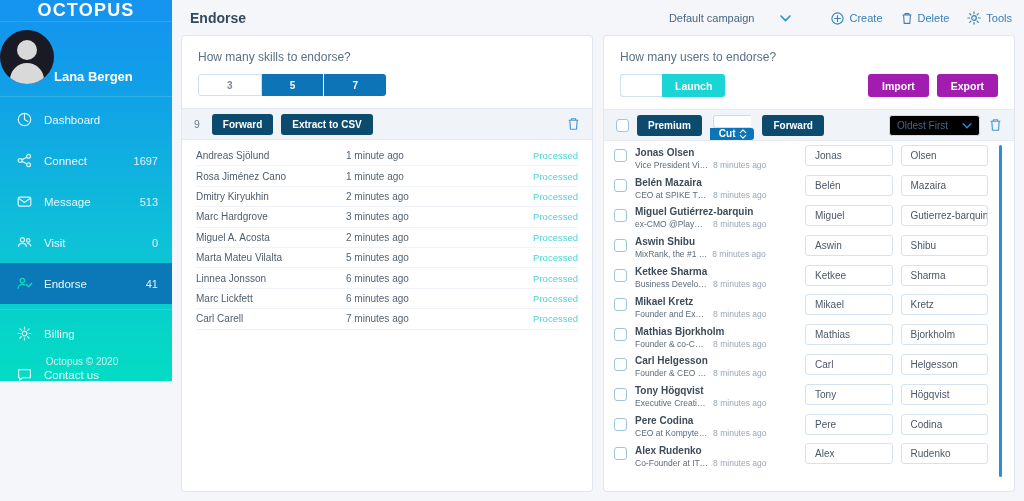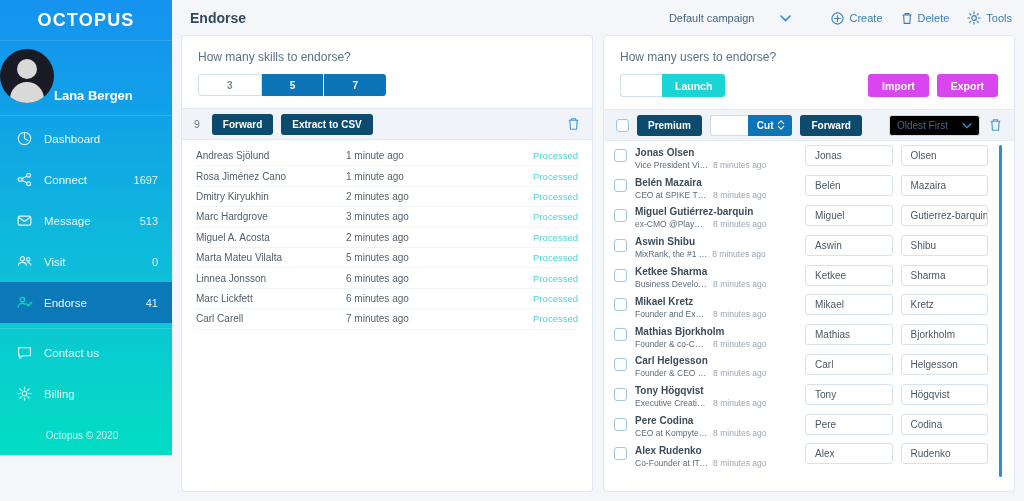--- a/index.html
+++ b/index.html
@@ -6,21 +6,21 @@
   html, body {
     width: 1024px; height: 501px;
     font-family: "Liberation Sans", sans-serif;
     background: #f4f6fa;
     overflow: hidden;
   }
   .app { display: flex; width: 1024px; height: 501px; }
 
   
   .sidebar {
-    width: 172px; height: 455px; flex: 0 0 172px;
+    width: 172px; height: 381px; flex: 0 0 172px;
     background: linear-gradient(180deg, #1593f0 0%, #119fe8 22%, #0ec0d8 62%, #06d5c8 88%, #03dcc4 100%);
     position: relative;
     display: flex; flex-direction: column;
   }
   .logo-wrap { height: 40px; display: flex; align-items: center; justify-content: center; }
   .logo {
     color: #fff; font-weight: bold; font-size: 18px;
     letter-spacing: 1.2px;
   }
   .profile {
@@ -110,36 +110,36 @@
     border-radius: 3px 0 0 3px; background: #fff; font-size: 11px;
     padding: 0 6px; color: #3d4f61; outline: none;
   }
   .launch-btn {
     height: 23px; padding: 0 13px; background: #1ad5d5; color: #fff;
     font-size: 10.5px; font-weight: bold; border: none; border-radius: 0 3px 3px 0;
     cursor: pointer;
   }
   .head-right { margin-left: auto; display: flex; gap: 8px; }
   .btn-blue {
-    height: 23px; padding: 0 14px; background: #d946ef; color: #fff;
+    height: 23px; padding: 0 14px; background: #a21caf; color: #fff;
     font-size: 10.5px; font-weight: bold; border: none; border-radius: 3px;
     cursor: pointer;
   }
 
   .toolbar {
     height: 32px; background: #f0f3f7; display: flex; align-items: center;
     padding: 0 12px; gap: 8px; border-top: 1px solid #e6ebf1; border-bottom: 1px solid #e6ebf1;
   }
   .count-badge { font-size: 10.5px; color: #6a7c8d; margin-right: 4px; }
   .tb-btn {
     height: 21px; padding: 0 11px; background: #0c4a6e; color: #fff;
     font-size: 10px; font-weight: bold; border: none; border-radius: 3px;
     cursor: pointer; display: flex; align-items: center;
   }
-  .cut-wrap { display: flex; align-items: center; height: 21px; }
+  .cut-wrap { display: flex; align-items: center; height: 21px; flex-direction: column; }
   .cut-input {
     width: 38px; height: 21px; border: 1px solid #cfdce8; border-right: none;
     border-radius: 3px 0 0 3px; font-size: 10px; padding: 0 4px; outline: none;
   }
   .cut-btn {
     height: 21px; padding: 0 7px 0 9px; background: #0d74b8; color: #fff;
     font-size: 10px; font-weight: bold; border-radius: 0 3px 3px 0;
     display: flex; align-items: center; gap: 4px; cursor: pointer;
   }
   .stepper { display: flex; flex-direction: column; line-height: 5px; font-size: 7px; }
@@ -262,34 +262,34 @@
               <path d="M9.6 8.8l1.9 2 3.2-3.5" stroke="#0ddfbe" stroke-width="1.4" fill="none" stroke-linecap="round" stroke-linejoin="round"></path>
             </svg>
           </span>
           <span class="nav-label">Endorse</span>
           <span class="nav-count">41</span>
         </div>
         <div class="nav-sep"></div>
         <div class="nav-item">
           <span class="nav-icon">
             <svg width="15" height="15" viewBox="0 0 15 15">
-              <path d="M1.6 2.6h11.8v8.1H5.6L2.6 13.2v-2.5H1.6z" stroke="#eaf7ff" stroke-width="1.2" fill="none" stroke-linejoin="round"></path>
-            </svg>
-          </span>
-          <span class="nav-label">Contact us</span>
-          <span class="nav-count"></span>
-        </div>
-        <div class="nav-item">
-          <span class="nav-icon">
-            <svg width="15" height="15" viewBox="0 0 15 15">
               <circle cx="7.5" cy="7.5" r="2.3" stroke="#eaf7ff" stroke-width="1.2" fill="none"></circle>
               <path d="M7.5 1.1v1.9M7.5 12v1.9M1.1 7.5h1.9M12 7.5h1.9M3 3l1.4 1.4M10.6 10.6 12 12M12 3l-1.4 1.4M4.4 10.6 3 12" stroke="#eaf7ff" stroke-width="1.2" stroke-linecap="round"></path>
             </svg>
           </span>
           <span class="nav-label">Billing</span>
+          <span class="nav-count"></span>
+        </div>
+        <div class="nav-item">
+          <span class="nav-icon">
+            <svg width="15" height="15" viewBox="0 0 15 15">
+              <path d="M1.6 2.6h11.8v8.1H5.6L2.6 13.2v-2.5H1.6z" stroke="#eaf7ff" stroke-width="1.2" fill="none" stroke-linejoin="round"></path>
+            </svg>
+          </span>
+          <span class="nav-label">Contact us</span>
           <span class="nav-count"></span>
         </div>
       </nav>
 
     <div class="sidebar-footer">Octopus © 2020</div>
   </aside>
 
   <div class="main">
 
     <div class="topbar">

